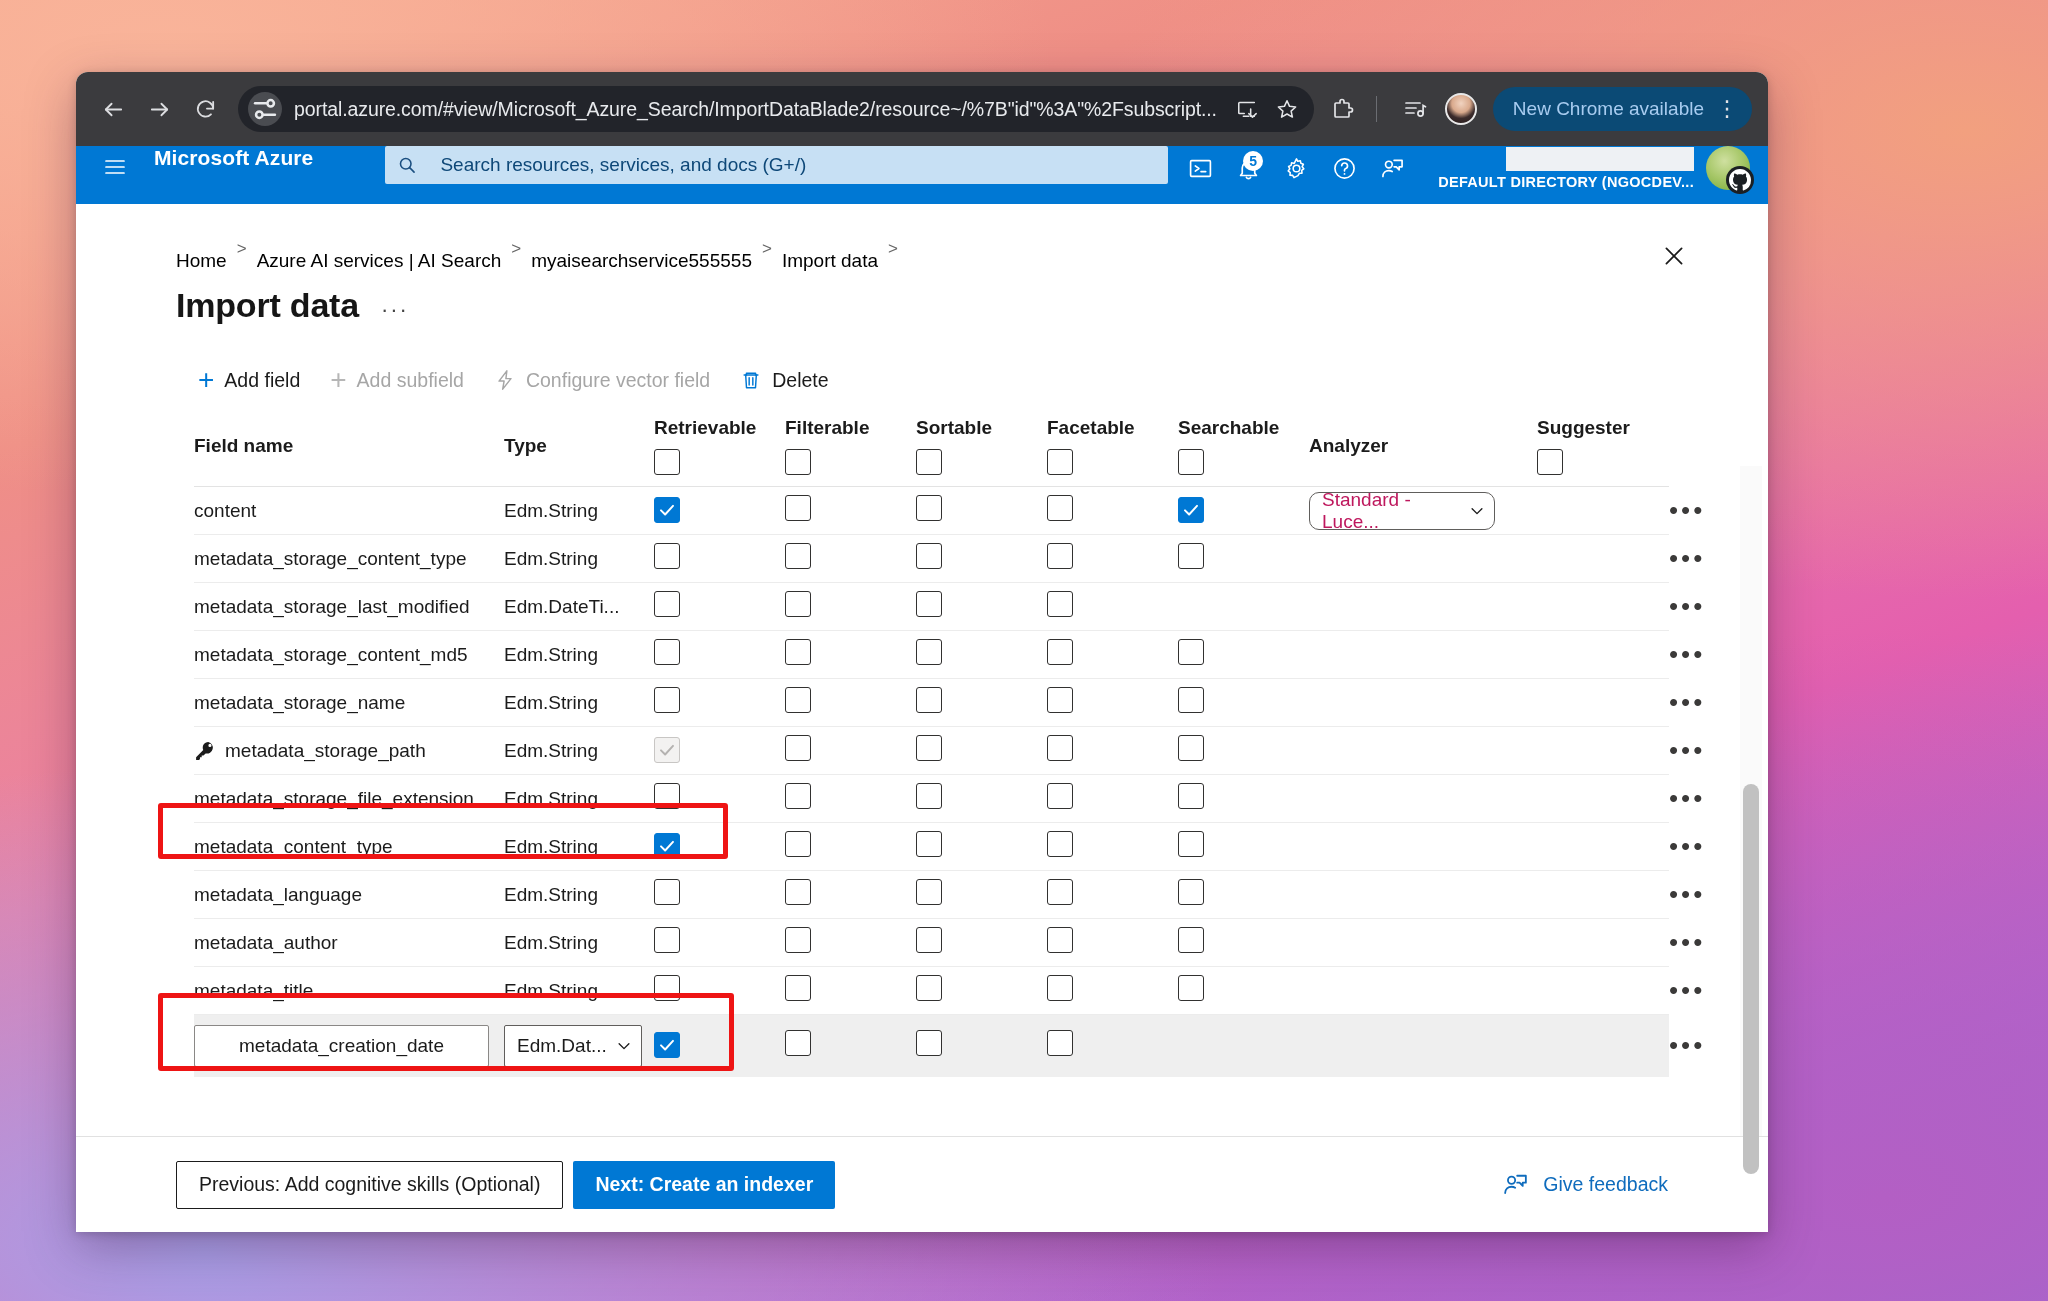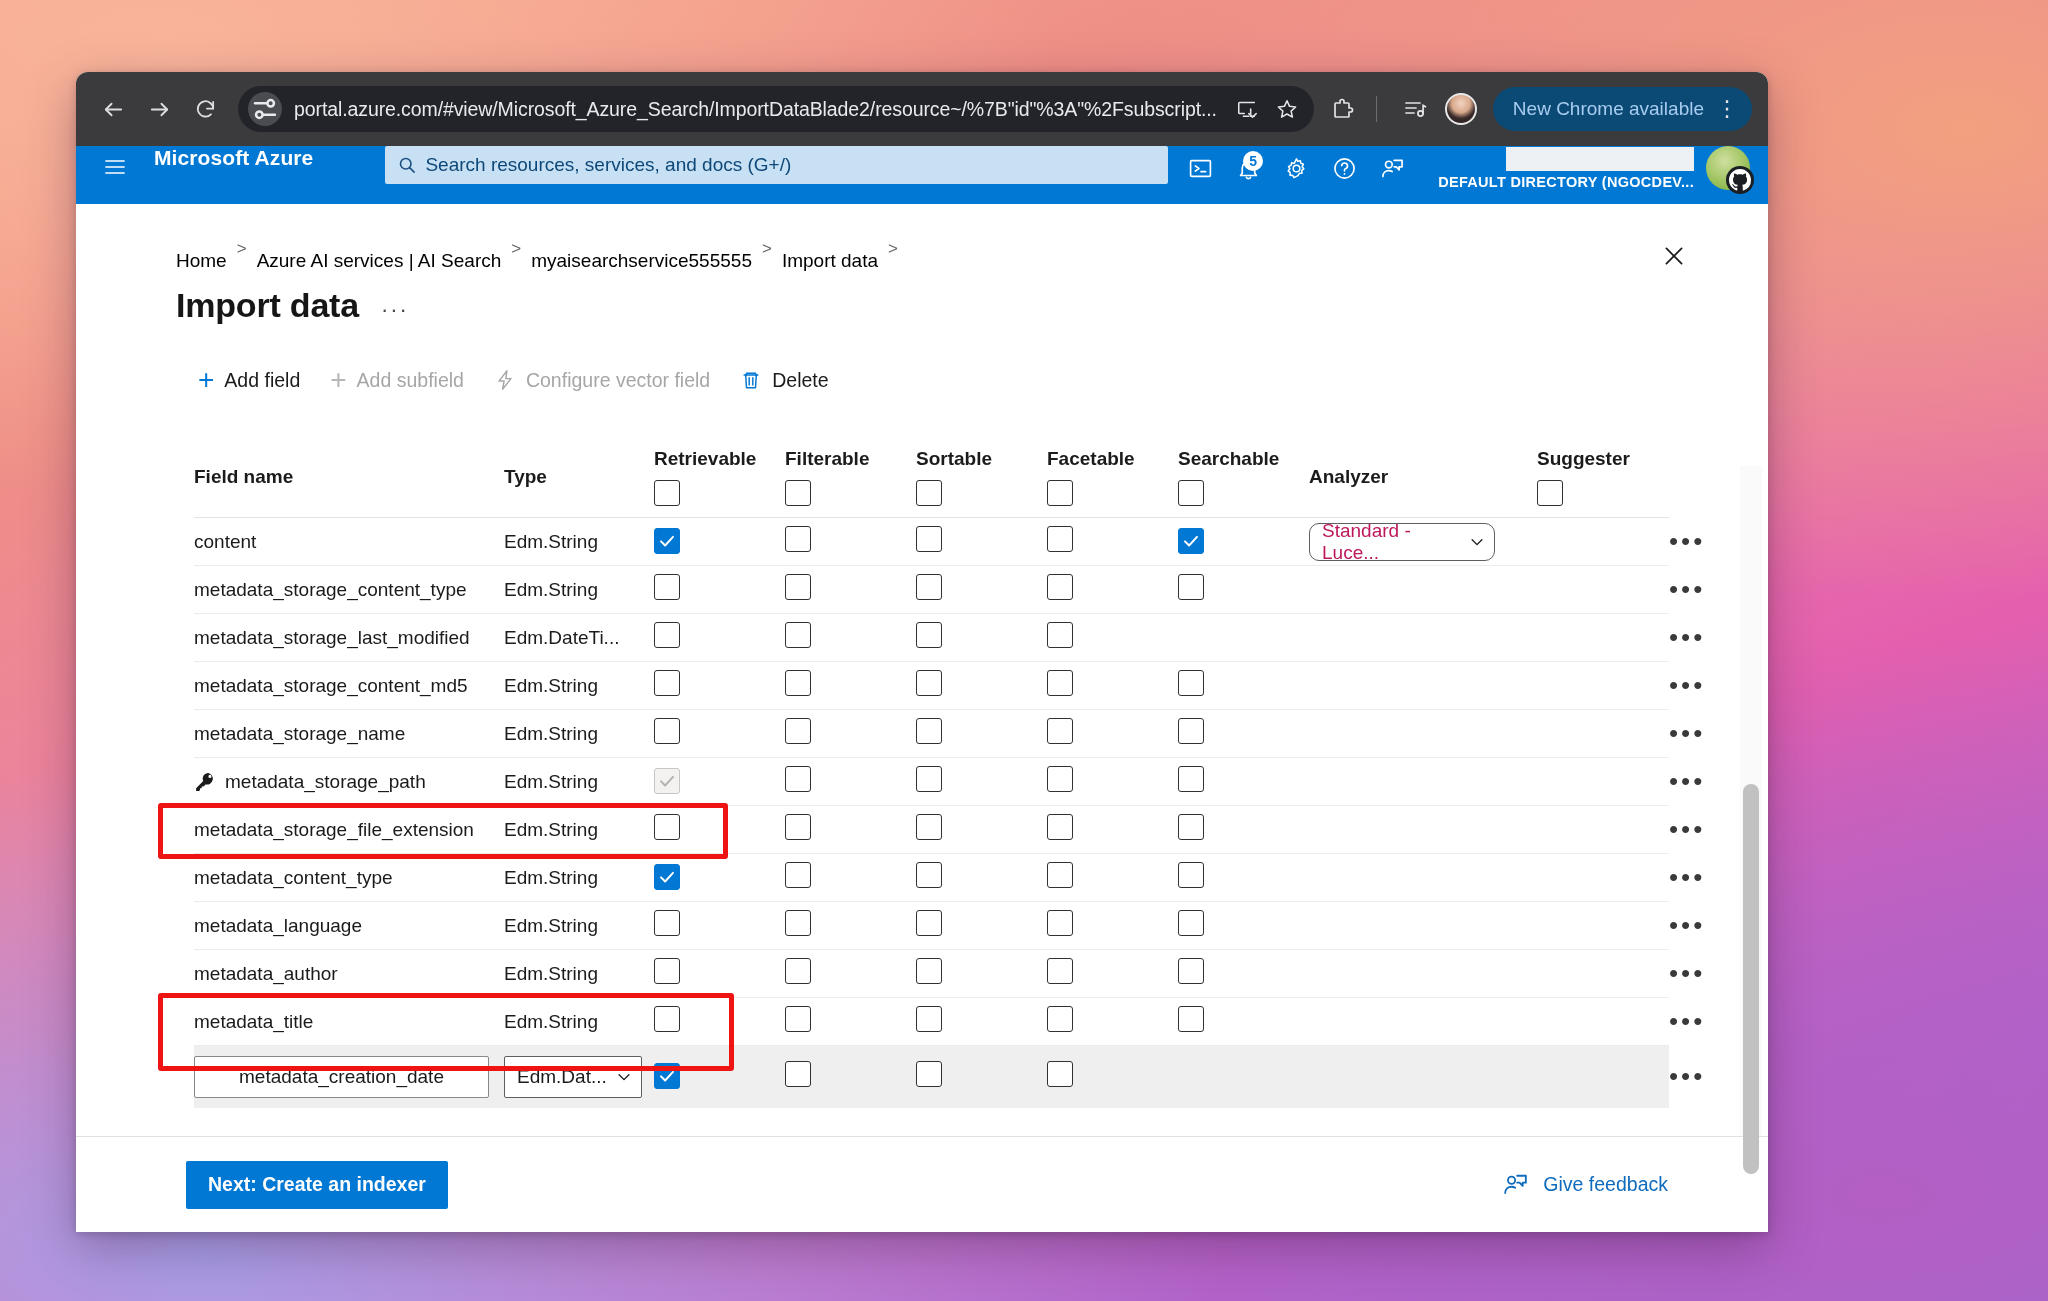--- a/index.html
+++ b/index.html
@@ -75,21 +75,21 @@
     display: flex; align-items: flex-start; padding: 0 18px; color: #fff;
   }
   #hamburger { width: 42px; height: 42px; display: flex; align-items: center; justify-content: center; }
   #hamburger svg { width: 24px; height: 24px; }
   #azure-brand { font-size: 21px; font-weight: 600; margin-left: 18px; letter-spacing: 0.1px; }
   #azure-search {
     width: 783px; height: 38px; background: #c7e0f4; border-radius: 2px;
     margin-left: 72px; display: flex; align-items: center; padding: 0 12px;
   }
   #azure-search svg { width: 20px; height: 20px; color: #1b4f80; flex: 0 0 auto;}
-  #azure-search-text { font-size: 19px; color: #0e4878; margin-left: 8px; }
+  #azure-search-text { font-size: 19px; color: #0e4878; margin-left: 23px; }
   #azure-header-right { margin-left: auto; display: flex; align-items: center; gap: 4px; }
   .hdr-icon { width: 44px; height: 44px; display: flex; align-items: center; justify-content: center; color: #fff; position: relative; }
   .hdr-icon svg { width: 25px; height: 25px; }
   #notif-badge {
     position: absolute; top: 5px; right: 7px; min-width: 20px; height: 20px;
     background: #fff; color: #0078d4; border-radius: 10px; font-size: 14px;
     font-weight: 700; display: flex; align-items: center; justify-content: center; padding: 0 4px;
   }
   #tenant-block { display: flex; flex-direction: column; align-items: flex-end; margin-left: 20px; }
   #tenant-top { width: 188px; height: 24px; background: #eef1f4; }
@@ -121,21 +121,21 @@
     margin: 38px 0 0 0; padding-left: 122px; display: flex; align-items: center; gap: 30px;
     font-size: 19.5px; height: 34px;
   }
   .cmd { display: flex; align-items: center; gap: 10px; color: #1b1b1b; white-space: nowrap;}
   .cmd.disabled { color: #a6a6a6; }
   .cmd svg { width: 22px; height: 22px; flex: 0 0 auto;}
   .cmd .plus { color: #0078d4; font-size: 28px; line-height: 0.7; font-weight: 300; }
   .cmd.disabled .plus { color: #b6b6b6; }
   
   #table-wrap { margin: 20px 0 0 0; padding: 0 100px 0 118px; flex: 1 1 auto; min-height: 0; position: relative;}
-  table { width: 100%; border-collapse: collapse; table-layout: fixed; margin-top: 31px; }
+  table { width: 100%; border-collapse: collapse; table-layout: fixed; }
   thead th {
     font-size: 19px; font-weight: 600; color: #1b1b1b; text-align: left;
     vertical-align: top; padding: 0 0 6px 0; white-space: nowrap;
   }
   col.c-name { width: 310px; }
   col.c-type { width: 150px; }
   col.c-chk  { width: 131px; }
   col.c-analyzer { width: 228px; }
   col.c-sugg { width: 132px; }
   col.c-menu { width: auto; }
@@ -680,20 +680,21 @@
 
       <div class="hl-box" id="hl-content-type"></div>
       <div class="hl-box" id="hl-creation"></div>
     </div>
 
     <div id="v-scroll-track">
       <div id="v-scroll-thumb"></div>
     </div>
 
     <div id="footer">
+      <button id="btn-prev">Previous: Add cognitive skills (Optional)</button>
       <button id="btn-next">Next: Create an indexer</button>
       <div id="give-feedback">
         <svg viewBox="0 0 24 24" fill="none" stroke="currentColor" stroke-width="1.6" stroke-linecap="round" stroke-linejoin="round">
             <circle cx="8.5" cy="8.2" r="3.2"></circle>
             <path d="M2.8 19.6c0-3.4 2.6-5.6 5.7-5.6 1.2 0 2.3.3 3.2.9"></path>
             <polyline points="13.5,4.2 21.2,4.2 21.2,10.4 18.4,10.4 18.4,13.3 15.6,10.4 13.5,10.4"></polyline>
           </svg>
         <span>Give feedback</span>
       </div>
     </div>

